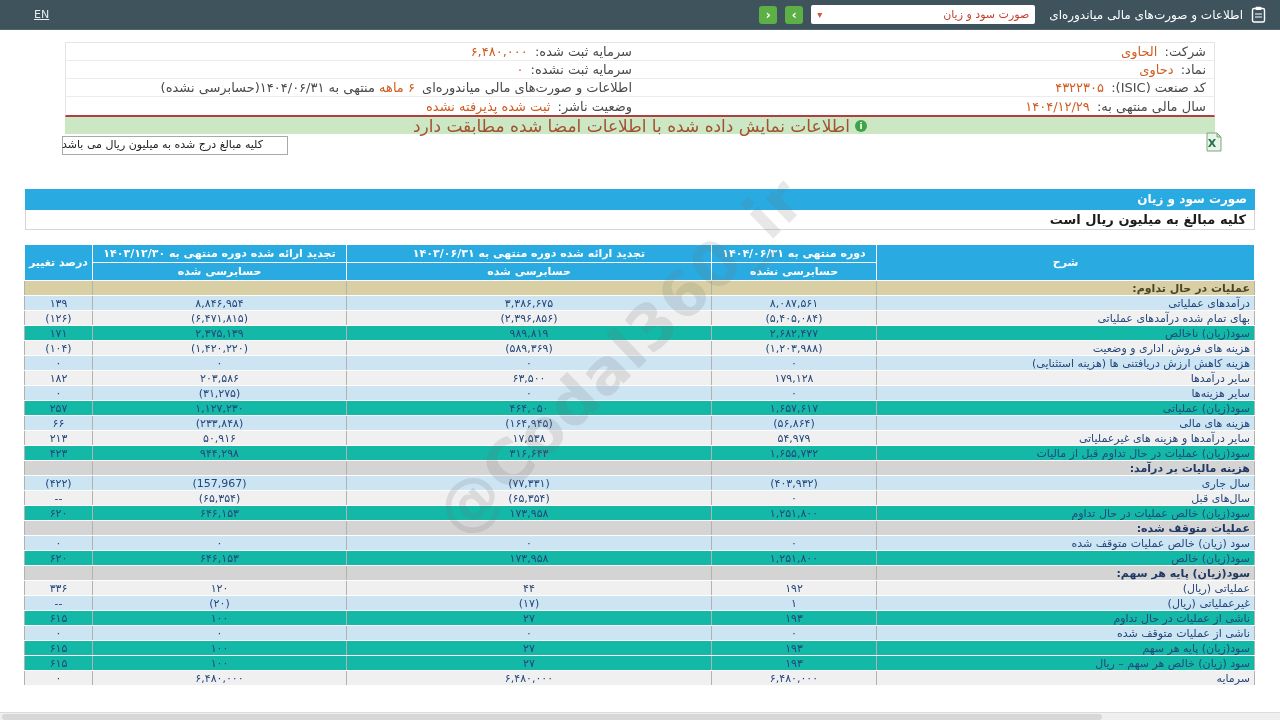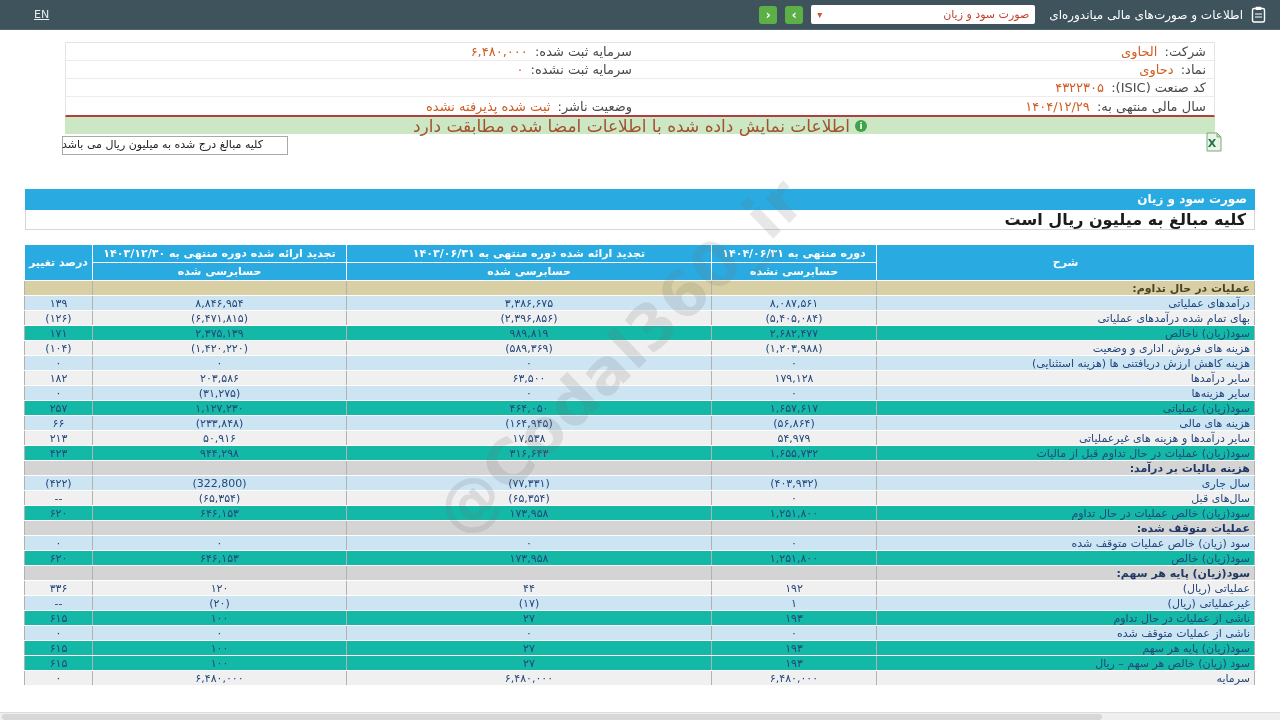--- a/index.html
+++ b/index.html
@@ -44,21 +44,21 @@
   .unit-box { position: absolute; left: 4px; top: 2px; width: 226px; height: 19px;
     border: 1px solid #a9a9a9; background: #fff; font-size: 11px; color: #222;
     text-align: right; direction: rtl; padding: 1px 24px 0 6px; cursor: pointer; white-space: nowrap; }
   .excel-btn { position: absolute; right: 0; top: -2px; width: 19px; height: 20px;
     cursor: pointer; background: none; border: none; padding: 0; }
 
   
   .band-blue { margin: 0 25px; height: 21px; background: #29abe2; color: #fff;
     font-size: 12px; font-weight: bold; line-height: 21px; padding: 0 8px; }
   .band-note { margin: 0 25px; height: 20px; background: #fff; border: 1px solid #d6d6d6;
-    border-top: none; color: #1c1c1c; font-size: 16px; font-weight: bold;
+    border-top: none; color: #1c1c1c; font-size: 13px; font-weight: bold;
     line-height: 19px; padding: 0 8px; }
   .spacer { height: 14px; }
 
   
   table.fin { margin: 0 25px; width: 1230px; border-collapse: collapse;
     table-layout: fixed; direction: rtl; border: 1px solid #bfbfbf; }
   table.fin th { background: #29abe2; color: #fff; font-size: 11px; font-weight: bold;
     height: 18px; border: 1px solid #ffffff; padding: 0 4px; }
   table.fin td { height: 15px; font-size: 11px; padding: 0 4px;
     border-top: 1px solid #fdfdfd; border-bottom: 1px solid #fdfdfd;
@@ -125,20 +125,23 @@
       </div>
       <div class="info-cell">
         <span class="lab">سرمایه ثبت نشده:</span>
         <span class="val">۰</span>
       </div>
     </div>
     <div class="info-row">
       <div class="info-cell">
         <span class="lab">کد صنعت (ISIC):</span>
         <span class="val">۴۳۲۲۳۰۵</span>
+      </div>
+      <div class="info-cell">
+        <span class="lab">اطلاعات و صورت‌های مالی میاندوره‌ای </span><span class="val">۶ ماهه</span><span class="lab"> منتهی به ۱۴۰۴/۰۶/۳۱(حسابرسی نشده)</span>
       </div>
     </div>
     <div class="info-row">
       <div class="info-cell">
         <span class="lab">سال مالی منتهی به:</span>
         <span class="val">۱۴۰۴/۱۲/۲۹</span>
       </div>
       <div class="info-cell">
         <span class="lab">وضعیت ناشر:</span>
         <span class="val">ثبت شده پذیرفته نشده</span>
@@ -277,21 +280,21 @@
           <td class="lbl">هزینه مالیات بر درآمد:</td>
           <td class="val"></td>
           <td class="val"></td>
           <td class="val"></td>
           <td class="val"></td>
         </tr>
         <tr class="row-blue">
           <td class="lbl">سال جاری</td>
           <td class="val neg">(۴۰۳,۹۳۲)</td>
           <td class="val neg">(۷۷,۳۳۱)</td>
-          <td class="val neg">(322,800)</td>
+          <td class="val neg">(157,967)</td>
           <td class="val neg">(۴۲۲)</td>
         </tr>
         <tr class="row-white">
           <td class="lbl">سال‌های قبل</td>
           <td class="val">۰</td>
           <td class="val neg">(۶۵,۳۵۴)</td>
           <td class="val neg">(۶۵,۳۵۴)</td>
           <td class="val dash">--</td>
         </tr>
         <tr class="row-yellow">

